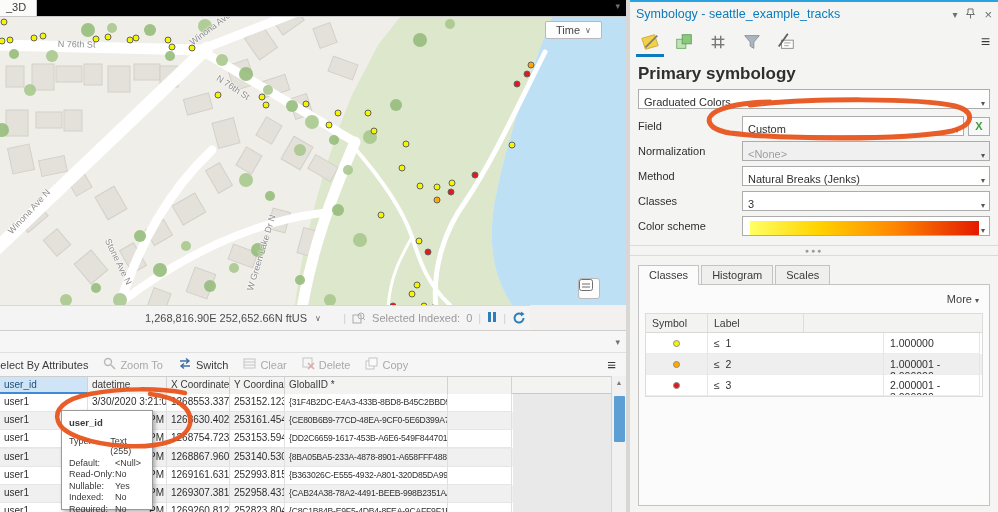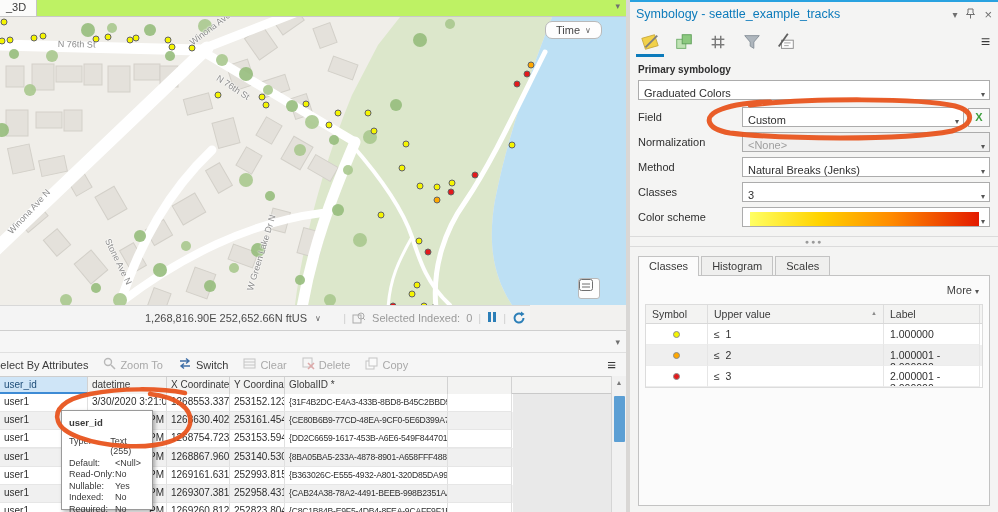--- a/index.html
+++ b/index.html
@@ -4,30 +4,30 @@
 <style>
   * { box-sizing: border-box; margin:0; padding:0; }
   body { font-family: "Liberation Sans", sans-serif; background:#fff; }
   .screen { position:relative; width:998px; height:512px; overflow:hidden; background:#E9E7E4; font-size:11px; color:#323232; }
 
   
   .left { position:absolute; left:0; top:0; width:626px; height:512px; background:#F2F1EF; }
   .divider-strip { position:absolute; left:626px; top:0; width:4px; height:512px; background:#D9D7D5; }
 
   
-  .map-tabstrip { position:absolute; left:0; top:0; width:626px; height:17px; background:#bef264; border-bottom:1px solid #C9C9C9; }
+  .map-tabstrip { position:absolute; left:0; top:0; width:626px; height:17px; background:#000000; border-bottom:1px solid #C9C9C9; }
   .map-tab { position:absolute; left:0; top:0; height:16px; padding:1px 10px 0 6px; background:#FBFBFA; border-right:1px solid #C5C5C5; color:#3A3A3A; font-size:11px; }
   .strip-arrow { position:absolute; right:6px; top:1px; color:#6F6F6F; font-size:9px; }
 
   
   .map-canvas { position:absolute; left:0; top:17px; width:626px; height:288px; overflow:hidden; background:#F0EEE9; }
   .map-canvas svg { position:absolute; left:0; top:0; }
   .street-label { position:absolute; font-size:9px; color:#8B8B8B; white-space:nowrap; text-shadow:0 0 2px #fff,0 0 2px #fff,0 0 2px #fff; transform-origin:left top; }
   .map-dot { position:absolute; width:7px; height:7px; border-radius:50%; border:1px solid #636363; transform:translate(-50%,-50%); }
-  .time-btn { position:absolute; left:545px; top:4px; width:57px; height:18px; background:#FDFDFD; border:1px solid #B9B9B9; border-radius:7px; font-size:11px; color:#444; display:flex; align-items:center; justify-content:center; gap:5px; font-family:"Liberation Sans",sans-serif; }
+  .time-btn { position:absolute; left:545px; top:4px; width:57px; height:18px; background:#FDFDFD; border:1px solid #B9B9B9; border-radius:2px; font-size:11px; color:#444; display:flex; align-items:center; justify-content:center; gap:5px; font-family:"Liberation Sans",sans-serif; }
   .time-btn .chev { font-size:8px; color:#666; }
   .overview-btn { position:absolute; left:578px; top:261px; width:22px; height:21px; background:#FDFDFD; border:1px solid #B9B9B9; border-radius:3px; display:flex; align-items:center; justify-content:center; }
 
   
   .map-statusbar { position:absolute; left:0; top:305px; width:530px; height:25px; background:#F4F4F4; border-top:1px solid #D8D8D8; display:flex; align-items:center; color:#4E4E4E; }
   .coords { position:absolute; left:145px; display:flex; align-items:center; gap:8px; font-size:11px; color:#4A4A4A; }
   .coords .chev { font-size:8px; color:#666; }
   .status-right { position:absolute; right:4px; display:flex; align-items:center; gap:6px; color:#9A9A9A; }
   .vsep { color:#CFCFCF; }
   .pause-icon span { display:inline-block; width:3px; height:10px; background:#2C7FB8; margin:0 1px; }
@@ -66,21 +66,21 @@
 
   
   .panel { position:absolute; left:630px; top:0; width:368px; height:512px; background:#F4F4F3; border-top:2px solid #29A2E0; display:flex; flex-direction:column; }
   .panel-titlebar { height:24px; display:flex; align-items:center; padding:0 6px; }
   .panel-title { color:#0C7BBB; font-size:12.5px; flex:1; }
   .panel-titlebar .ico { color:#6F6F6F; margin-left:9px; font-size:10px; }
   .panel-iconrow { height:32px; display:flex; align-items:center; padding:0 8px; gap:10px; }
   .ribbon-icon { width:24px; height:24px; display:flex; align-items:center; justify-content:center; position:relative; }
   .ribbon-icon.active::after { content:""; position:absolute; left:-2px; right:-2px; bottom:-3px; height:3px; background:#0C7BBB; }
   .panel-hamburger { margin-left:auto; font-size:16px; color:#3A3A3A; }
-  .panel-heading { font-weight:bold; font-size:10px; margin:6px 8px 5px 8px; color:#2F2F2F; }
+  .panel-heading { font-weight:bold; font-size:17px; margin:6px 8px 5px 8px; color:#2F2F2F; }
   .dd { height:20px; background:#fff; border:1px solid #ACACAC; display:flex; align-items:flex-end; padding:0 4px 0 5px; font-size:11px; color:#2F2F2F; position:relative; }
   .dd .arrow { margin-left:auto; font-size:8px; color:#555; }
   .dd.disabled { background:#F0F0F0; color:#9E9E9E; }
   .renderer-dd { margin:0 8px; }
   .fields { margin:7px 8px 0 8px; }
   .frow { display:flex; align-items:center; margin-bottom:5px; }
   .frow .flabel { width:104px; font-size:11px; color:#2F2F2F; }
   .frow .fctl { flex:1; display:flex; align-items:center; gap:4px; }
   .frow .fctl .dd { flex:1; }
   .expr-btn { width:22px; height:19px; background:#F8F8F8; border:1px solid #ACACAC; color:#3C9E3C; font-weight:bold; font-size:11px; display:flex; align-items:center; justify-content:center; }
@@ -579,21 +579,20 @@
       </div>
 
     <div class="tab-content">
       <div class="more-link">
         <span>More</span>
         <span class="arrow">▾</span>
       </div>
       <div class="ctable">
         <div class="ct-header" id="ct-header">
             <span class="ct-hcell" style="width: 62px;">Symbol</span>
-            <span class="ct-hcell" style="width: 176px;">Upper value<span class="sort">▲</span></span>
             <span class="ct-hcell" style="width: 96px;">Label</span>
           </div>
         <div id="ct-rows">
             <div class="ct-row">
               <span class="ct-cell sym" style="width: 62px;">
                 <span class="class-dot" style="background: rgb(245, 245, 0);"></span>
               </span>
               <span class="ct-cell upper" style="width: 176px;">≤  1</span>
               <span class="ct-cell" style="width: 96px;">1.000000</span>
             </div>

